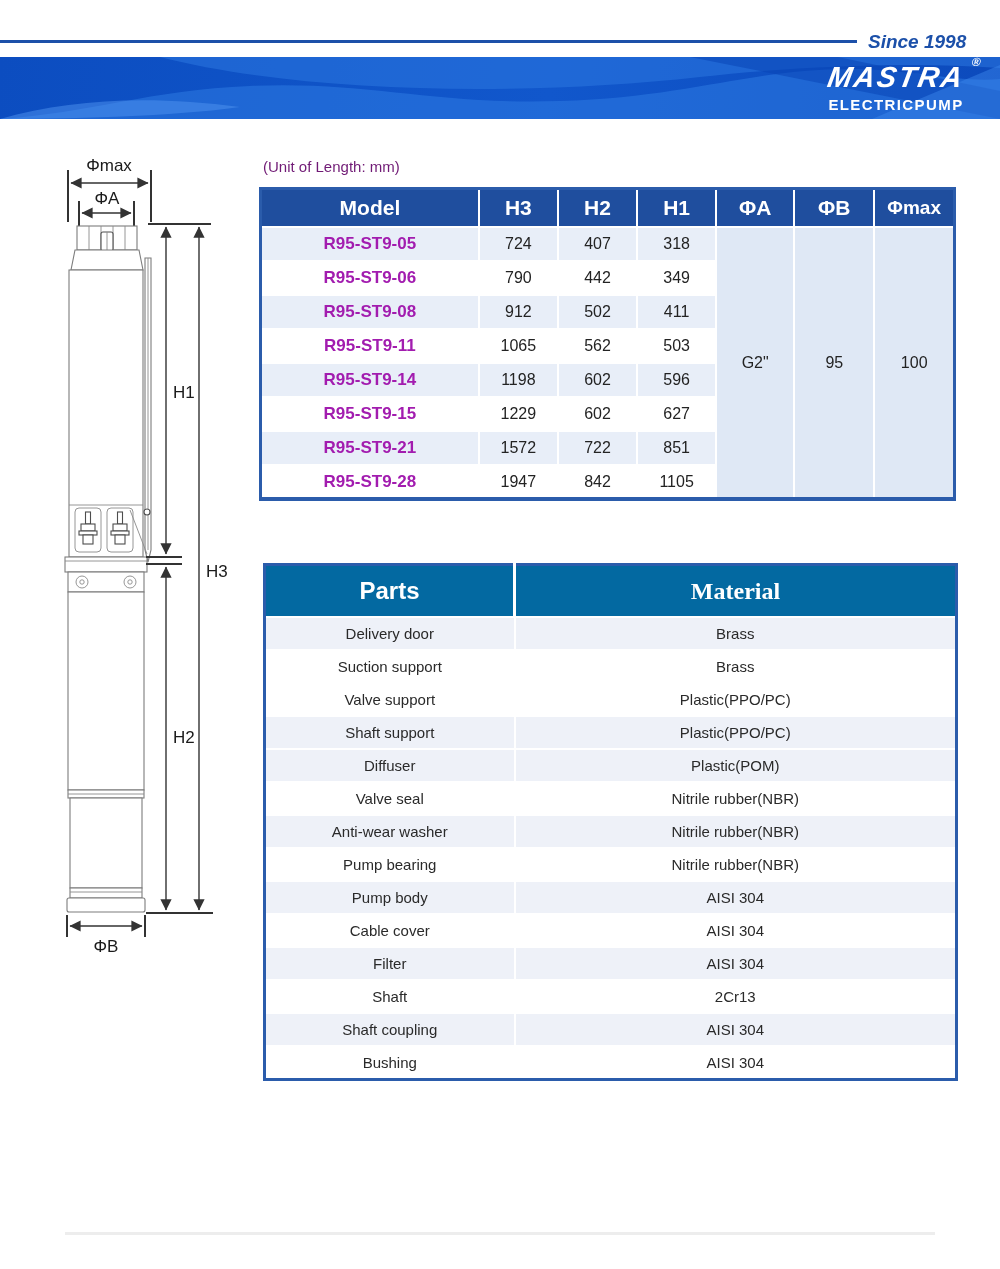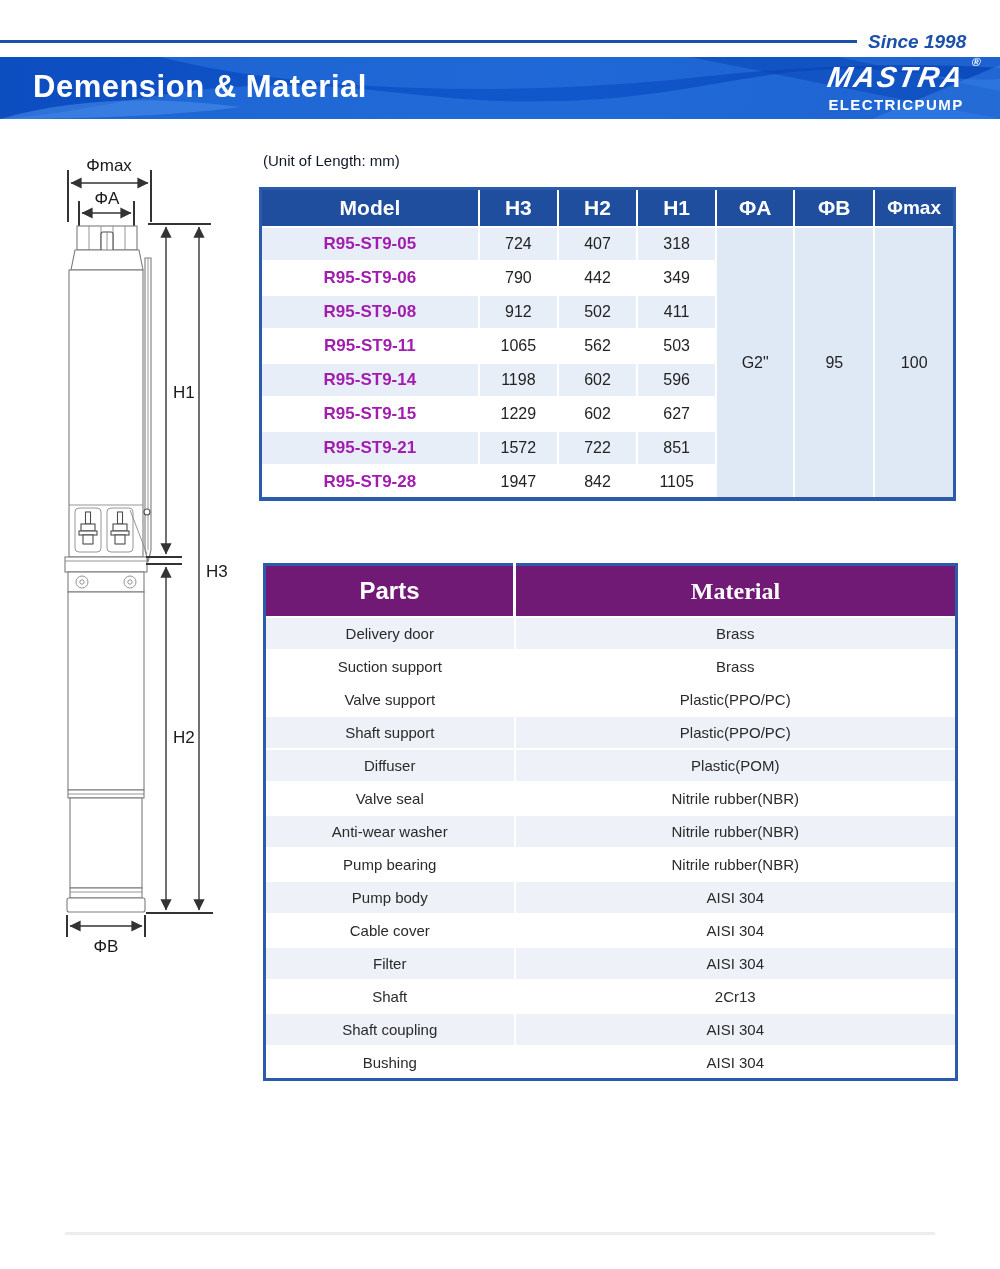--- a/index.html
+++ b/index.html
@@ -16,41 +16,41 @@
           background:linear-gradient(100deg,#0c4dc0 0%,#1157cc 55%,#0c4abc 100%);overflow:hidden;}
   .banner-waves{position:absolute;inset:0;width:100%;height:100%;}
   .page-title{position:absolute;left:33px;top:50%;transform:translateY(-52%);color:#fff;
               font-size:31px;font-weight:bold;letter-spacing:.5px;white-space:nowrap;}
   .brand{position:absolute;right:36px;top:5px;text-align:center;color:#fff;}
   .brand-name{position:relative;display:inline-block;font-size:29px;font-weight:bold;
               font-style:italic;transform:skewX(-10deg);letter-spacing:2px;line-height:1.05;}
   .brand-reg{position:absolute;top:-6px;right:-16px;font-size:12px;font-style:normal;}
   .brand-sub{font-size:15px;font-weight:bold;letter-spacing:1.4px;margin-top:4px;}
 
-  .unit-note{position:absolute;left:263px;top:152px;font-size:15px;color:#0f172a;}
+  .unit-note{position:absolute;left:263px;top:158px;font-size:15px;color:#701a75;}
 
   
   table{border-collapse:collapse;table-layout:fixed;}
   .dim-table{position:absolute;left:259px;top:187px;width:697px;background:#fff;
              border:3px solid #2b5cab;border-bottom-width:4px;}
   .dim-table th,.dim-table td{border:2px solid #fff;text-align:center;padding:0;overflow:hidden;}
   .dim-table thead th{background:#1f4e9e;color:#fff;font-weight:bold;font-size:21px;height:36px;}
   .dim-table thead th.small{font-size:19px;}
   .dim-table tbody tr{height:34px;}
   .dim-table tbody tr.odd th,.dim-table tbody tr.odd td{background:#e8eef8;}
   .dim-table tbody tr.even th,.dim-table tbody tr.even td{background:#fff;}
   .dim-table .model-cell{font-weight:bold;font-size:17px;color:#a21caf;}
   .dim-table td{font-size:16px;color:#232323;font-weight:normal;}
   .dim-table td.merged-cell{background:#dfe8f5 !important;font-size:16px;color:#232323;}
 
   
   .parts-table{position:absolute;left:263px;top:563px;width:692px;background:#fff;
                border:3px solid #2b5cab;}
   .parts-table th,.parts-table td{border:2px solid #fff;text-align:center;padding:0;}
-  .parts-table thead th{background:#701a75;color:#fff;font-weight:bold;font-size:24px;height:50px;}
+  .parts-table thead th{background:#0369a1;color:#fff;font-weight:bold;font-size:24px;height:50px;}
   .parts-table thead th + th{border-left:3px solid #fff;font-family:Liberation Serif, serif;}
   .parts-table tbody tr{height:33px;}
   .parts-table tbody tr.odd td{background:#eef1f8;margin-left:29px;}
   .parts-table tbody tr.even td{background:#fff;}
   .parts-table tbody td{font-size:15px;color:#2a2a2a;}
 
   
   .pump-svg{position:absolute;left:30px;top:140px;}
   .pump-svg text{font-family:"Liberation Sans",sans-serif;fill:#1a1a1a;}
   .outline{fill:#fff;stroke:#7d7d7d;stroke-width:1.1;}
@@ -70,21 +70,20 @@
   <div class="since">Since 1998</div>
 
   <div class="banner">
     <svg class="banner-waves" viewBox="0 0 1000 62" preserveAspectRatio="none">
       <path d="M160,0 C300,36 520,40 700,20 C790,10 905,4 1000,11 L1000,0 Z" fill="#2d7ae2" opacity="0.5"></path>
       <path d="M0,62 C90,56 150,33 250,29 C370,24 430,48 560,44 C690,40 750,12 850,12 C910,12 960,26 1000,22 L1000,62 Z" fill="#2d7ae2" opacity="0.55"></path>
       <path d="M0,62 C70,42 150,38 240,50 C170,60 60,62 0,62 Z" fill="#4f93ef" opacity="0.5"></path>
       <path d="M690,0 L1000,62 L1000,34 L838,0 Z" fill="#0a46b6" opacity="0.55"></path>
       <path d="M872,62 L1000,8 L1000,62 Z" fill="#3f8aed" opacity="0.45"></path>
     </svg>
-    <div class="page-title">Demension &amp; Material</div>
     <div class="brand">
       <div class="brand-name"><span>MASTRA</span><span class="brand-reg">®</span></div>
       <div class="brand-sub">ELECTRICPUMP</div>
     </div>
   </div>
 
   <div class="unit-note">(Unit of Length: mm)</div>
 
   <svg class="pump-svg" width="220" height="820" viewBox="0 0 220 820">
     <defs>

